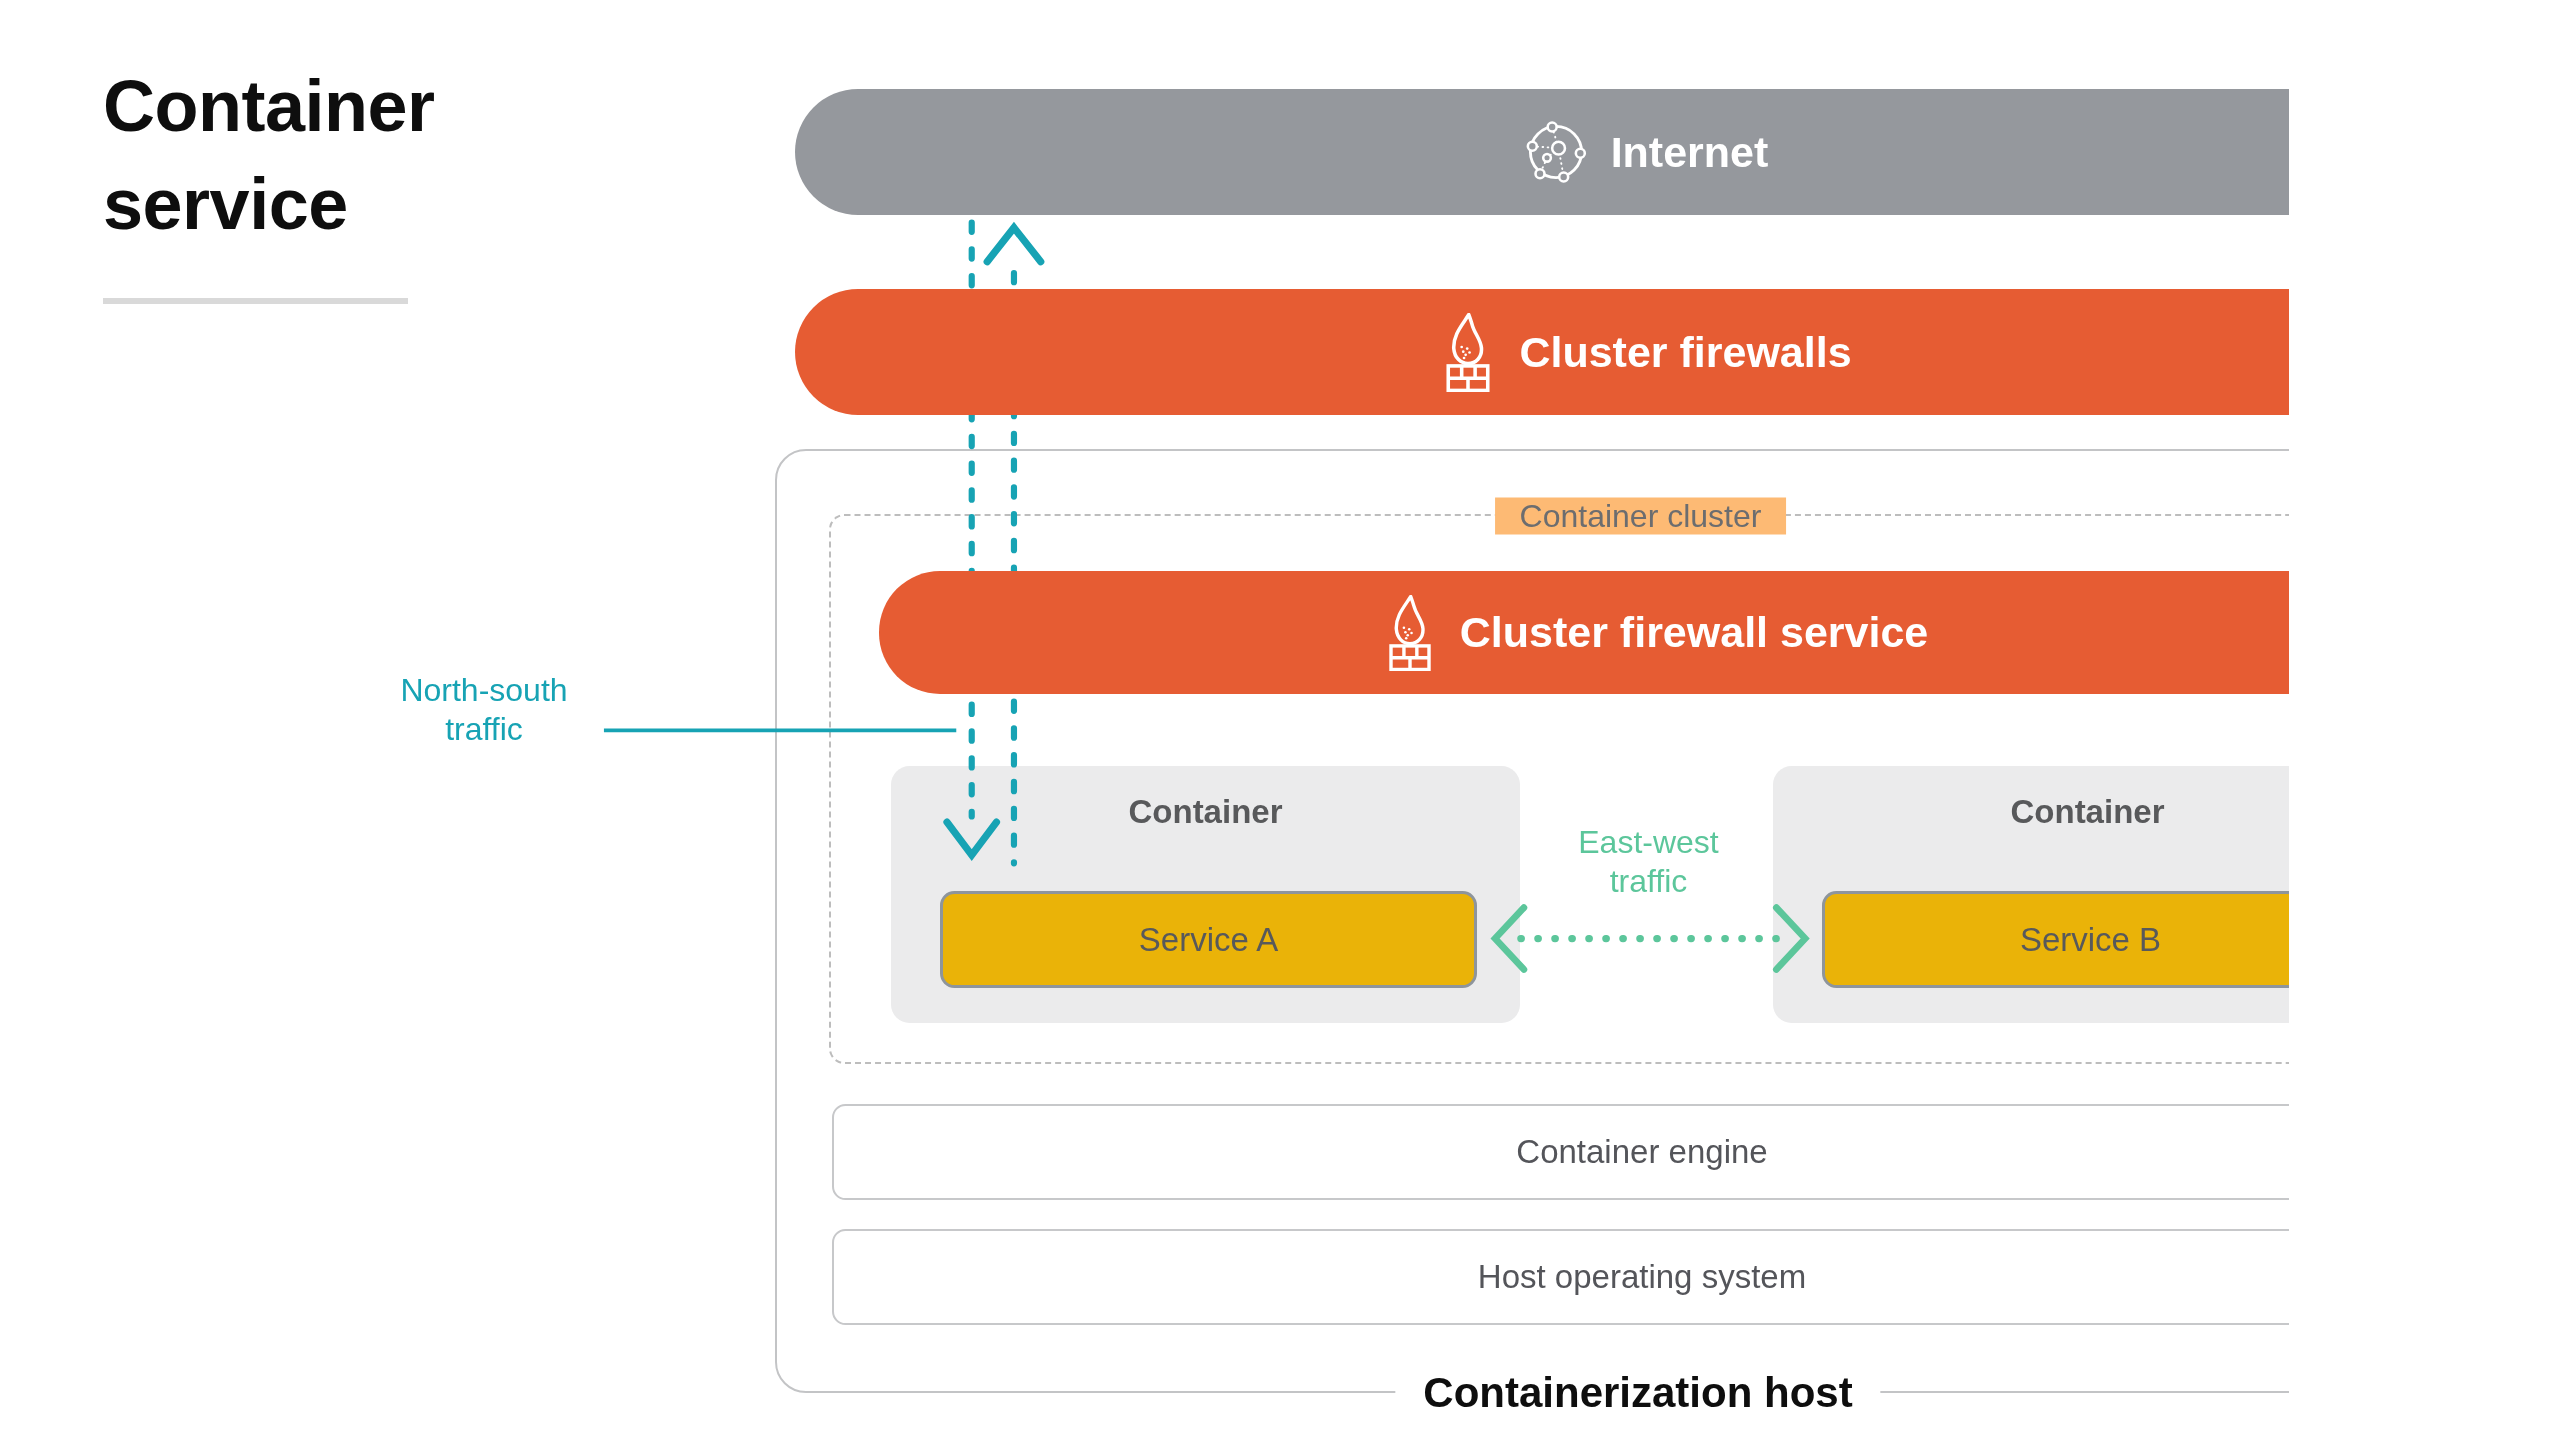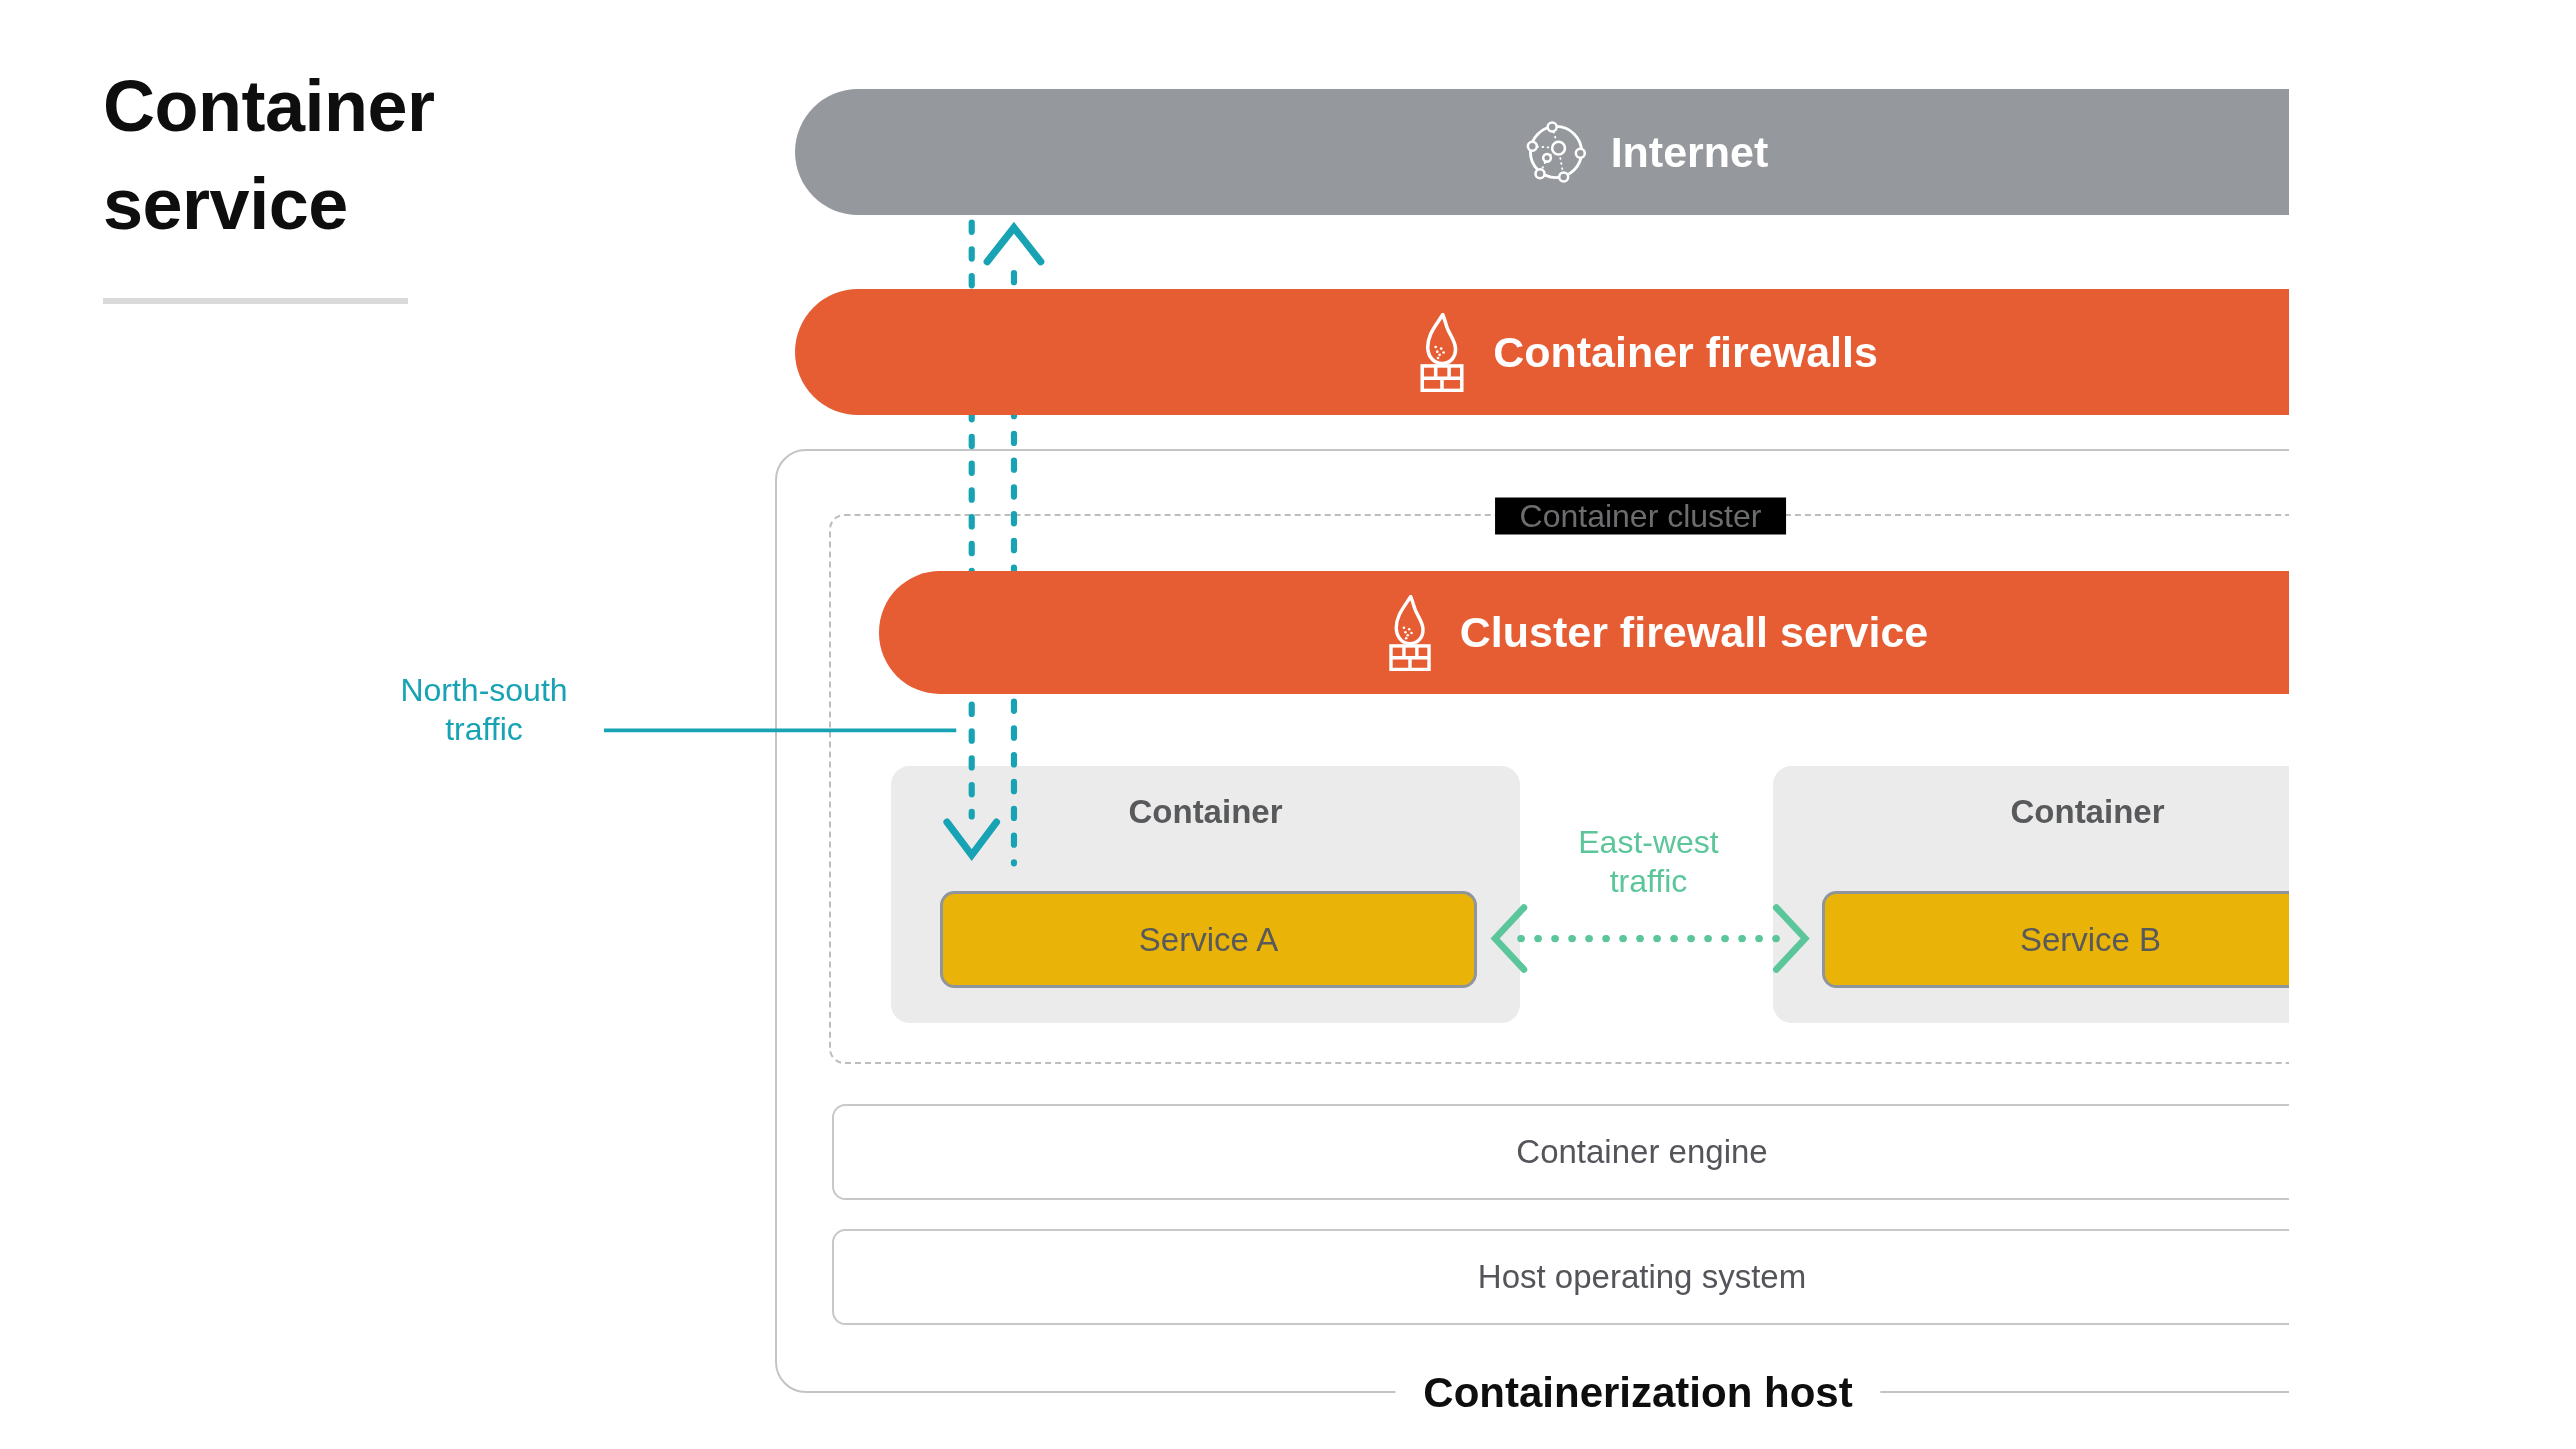--- a/index.html
+++ b/index.html
@@ -33,21 +33,21 @@
     background:#ffffff;padding:0 28px;white-space:nowrap;
     font-size:42px;font-weight:700;color:#0e0e0e;
   }
   
   .cluster-box{
     position:absolute;left:829px;top:514px;width:1619px;height:546px;z-index:1;
     border:2.6px dashed #bdbdbd;border-radius:15.5px;
   }
   .cluster-label{
     position:absolute;left:50%;top:0;transform:translate(-50%,-50%);
-    background:#000000;padding:0 25px;white-space:nowrap;
+    background:#fdba74;padding:0 25px;white-space:nowrap;
     font-size:32px;font-weight:400;color:#6c6d6f;
   }
   
   .container-box{
     position:absolute;top:766px;width:629px;height:257px;z-index:2;
     background:#ebebec;border-radius:18.5px;
   }
   .container-box.c1{left:891px;}
   .container-box.c2{left:1773px;}
   .container-title{
@@ -166,21 +166,21 @@
         <circle cx="32" cy="53" r="1.7"></circle>
           <circle cx="37" cy="50" r="1.7"></circle>
           <circle cx="30" cy="57" r="1.7"></circle>
       </g>
       <rect x="10" y="67" width="50" height="31" fill="none" stroke="#ffffff" stroke-width="4.5"></rect>
       <line x1="10" y1="82.5" x2="60" y2="82.5" stroke="#ffffff" stroke-width="4.5"></line>
       <line x1="27" y1="67" x2="27" y2="82.5" stroke="#ffffff" stroke-width="4.5"></line>
       <line x1="44" y1="67" x2="44" y2="82.5" stroke="#ffffff" stroke-width="4.5"></line>
       <line x1="35" y1="82.5" x2="35" y2="98" stroke="#ffffff" stroke-width="4.5"></line>
     </svg>
-    <span>Container firewalls</span>
+    <span>Cluster firewalls</span>
   </div>
 
   <div class="pill pill-cluster-fw">
     <svg class="icon" width="54" height="76" viewBox="0 0 70 100">
       <path d="M36 2 C 27 16, 16 28, 17 45 C 18 57, 26 64, 35 64 C 45 64, 53 56, 52 44 C 51 33, 43 26, 40 14 C 38.5 9, 37 5, 36 2 Z" fill="none" stroke="#ffffff" stroke-width="4.5" stroke-linejoin="round"></path>
       <g fill="#ffffff">
         <circle cx="29" cy="49" r="1.7"></circle>
           <circle cx="34" cy="45" r="1.7"></circle>
           <circle cx="27" cy="43" r="1.7"></circle>
         <circle cx="32" cy="53" r="1.7"></circle>

